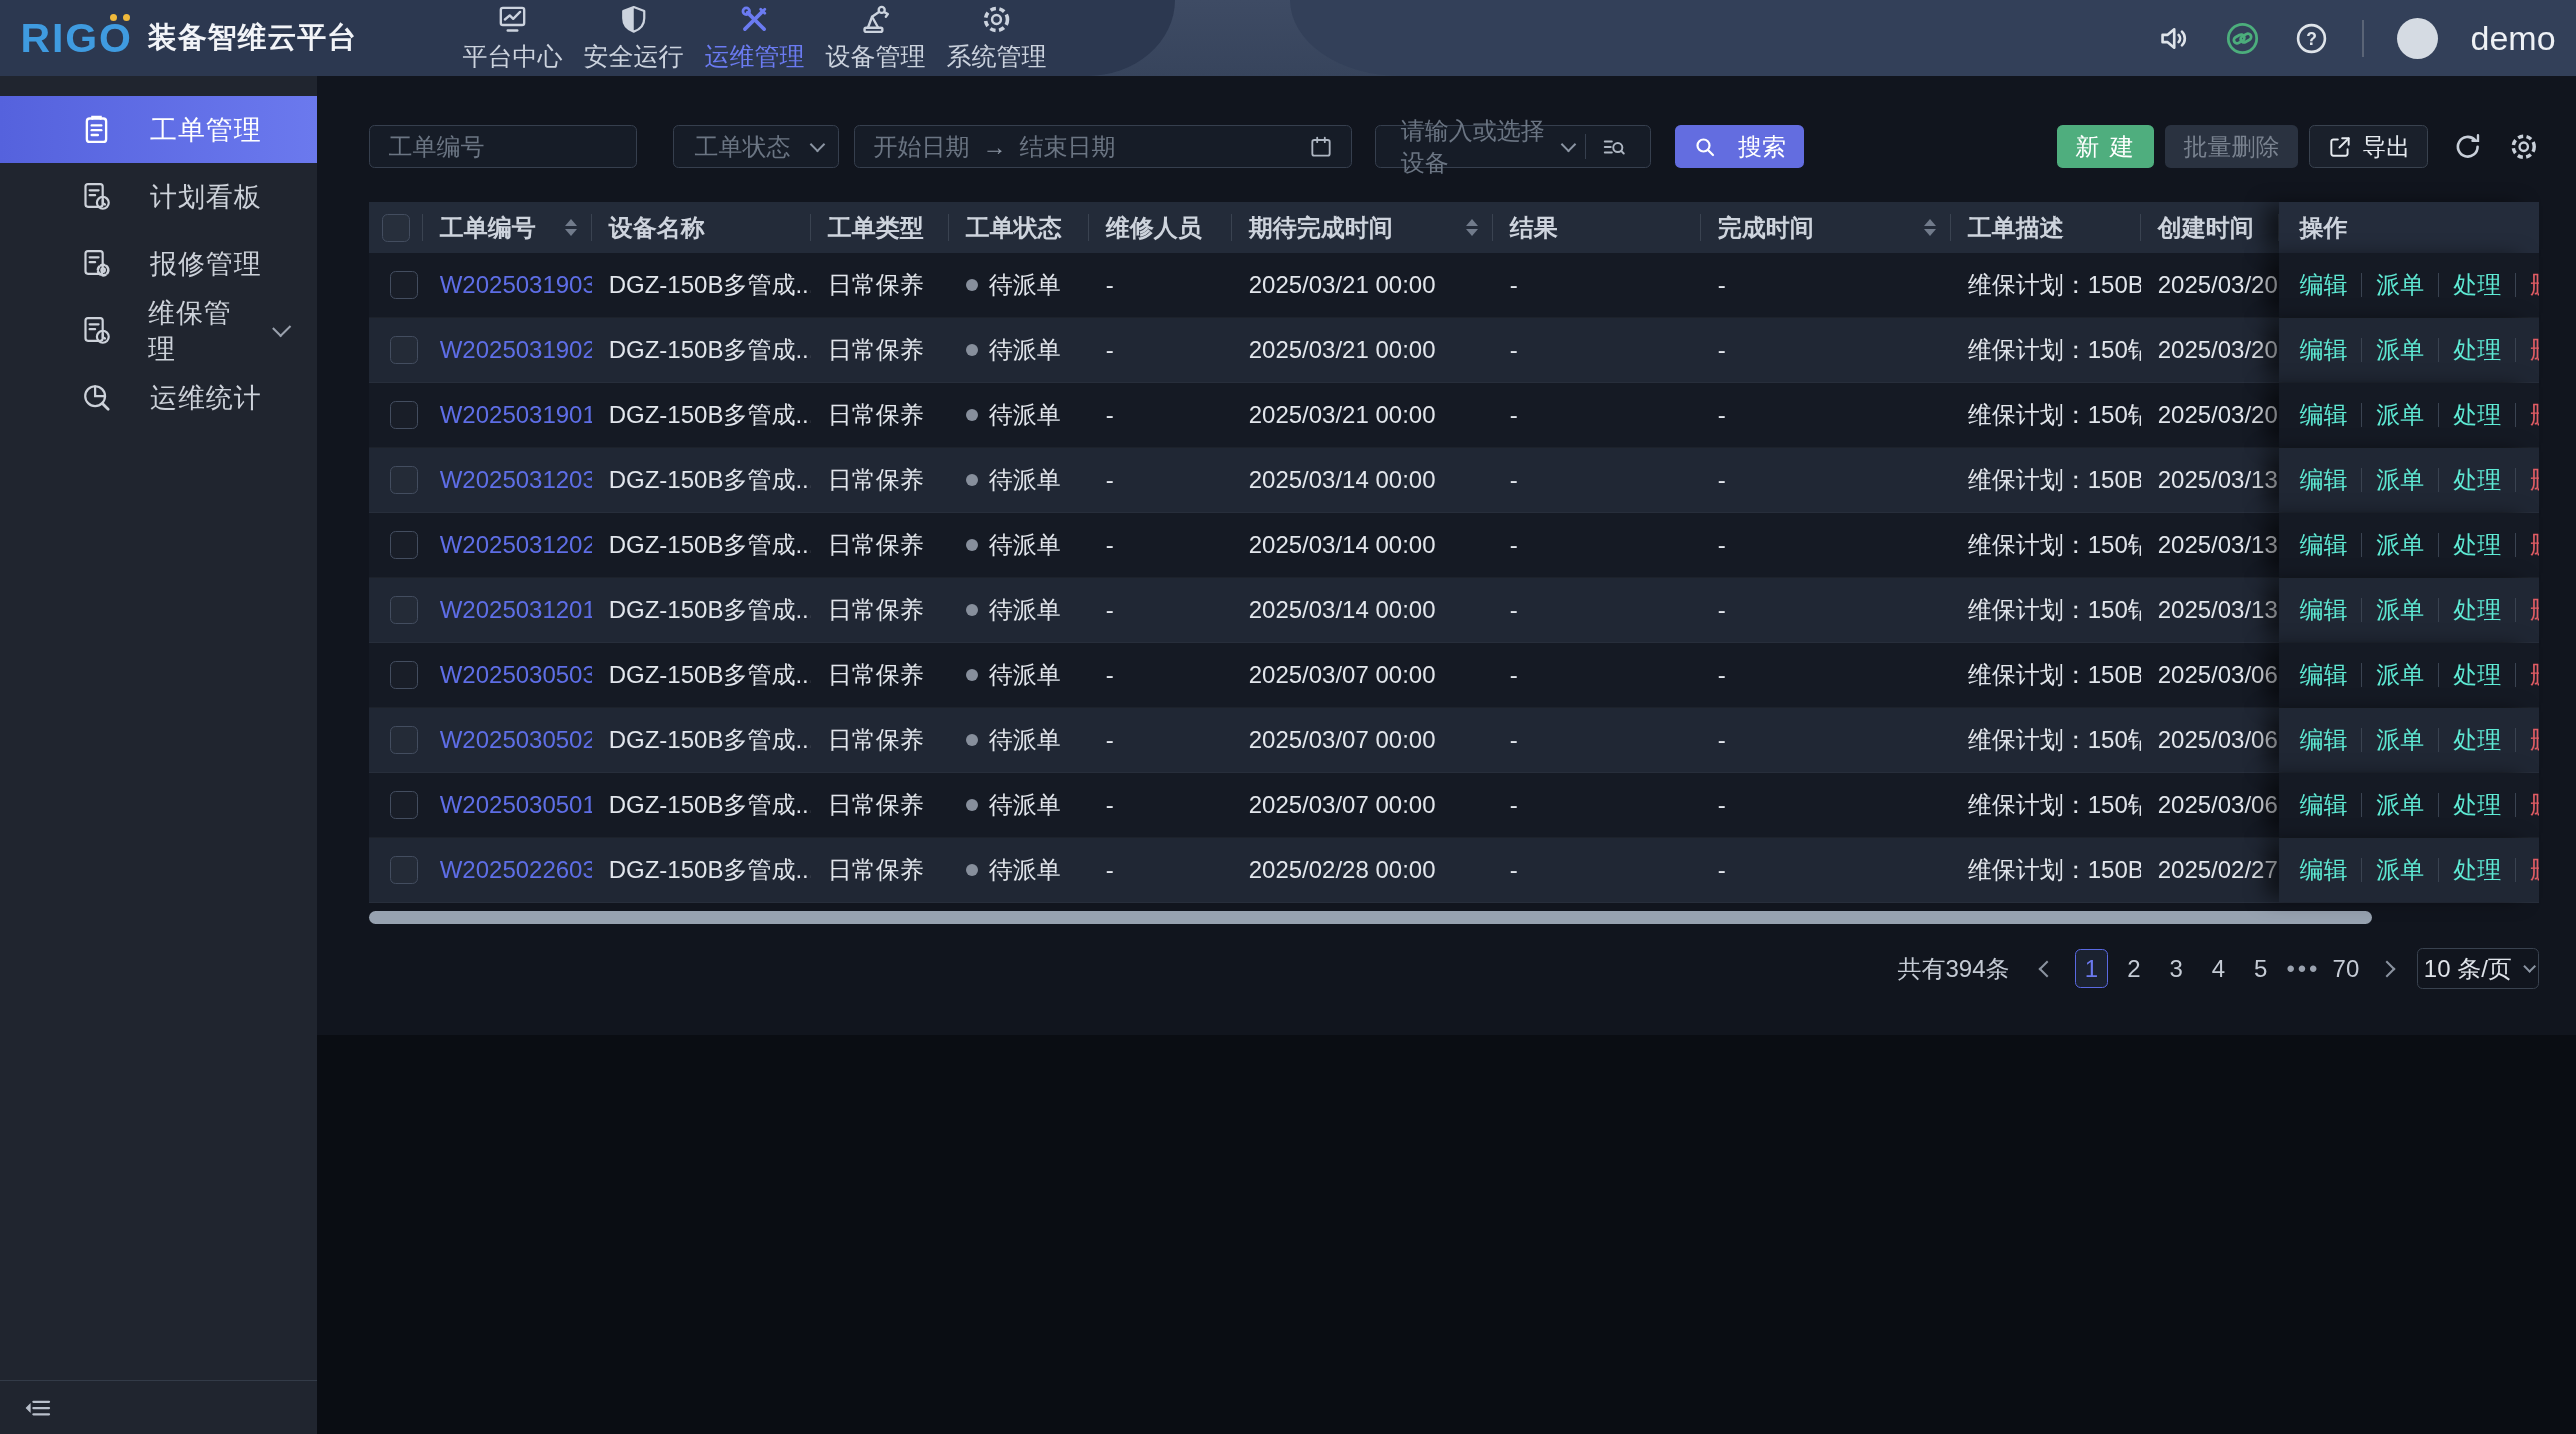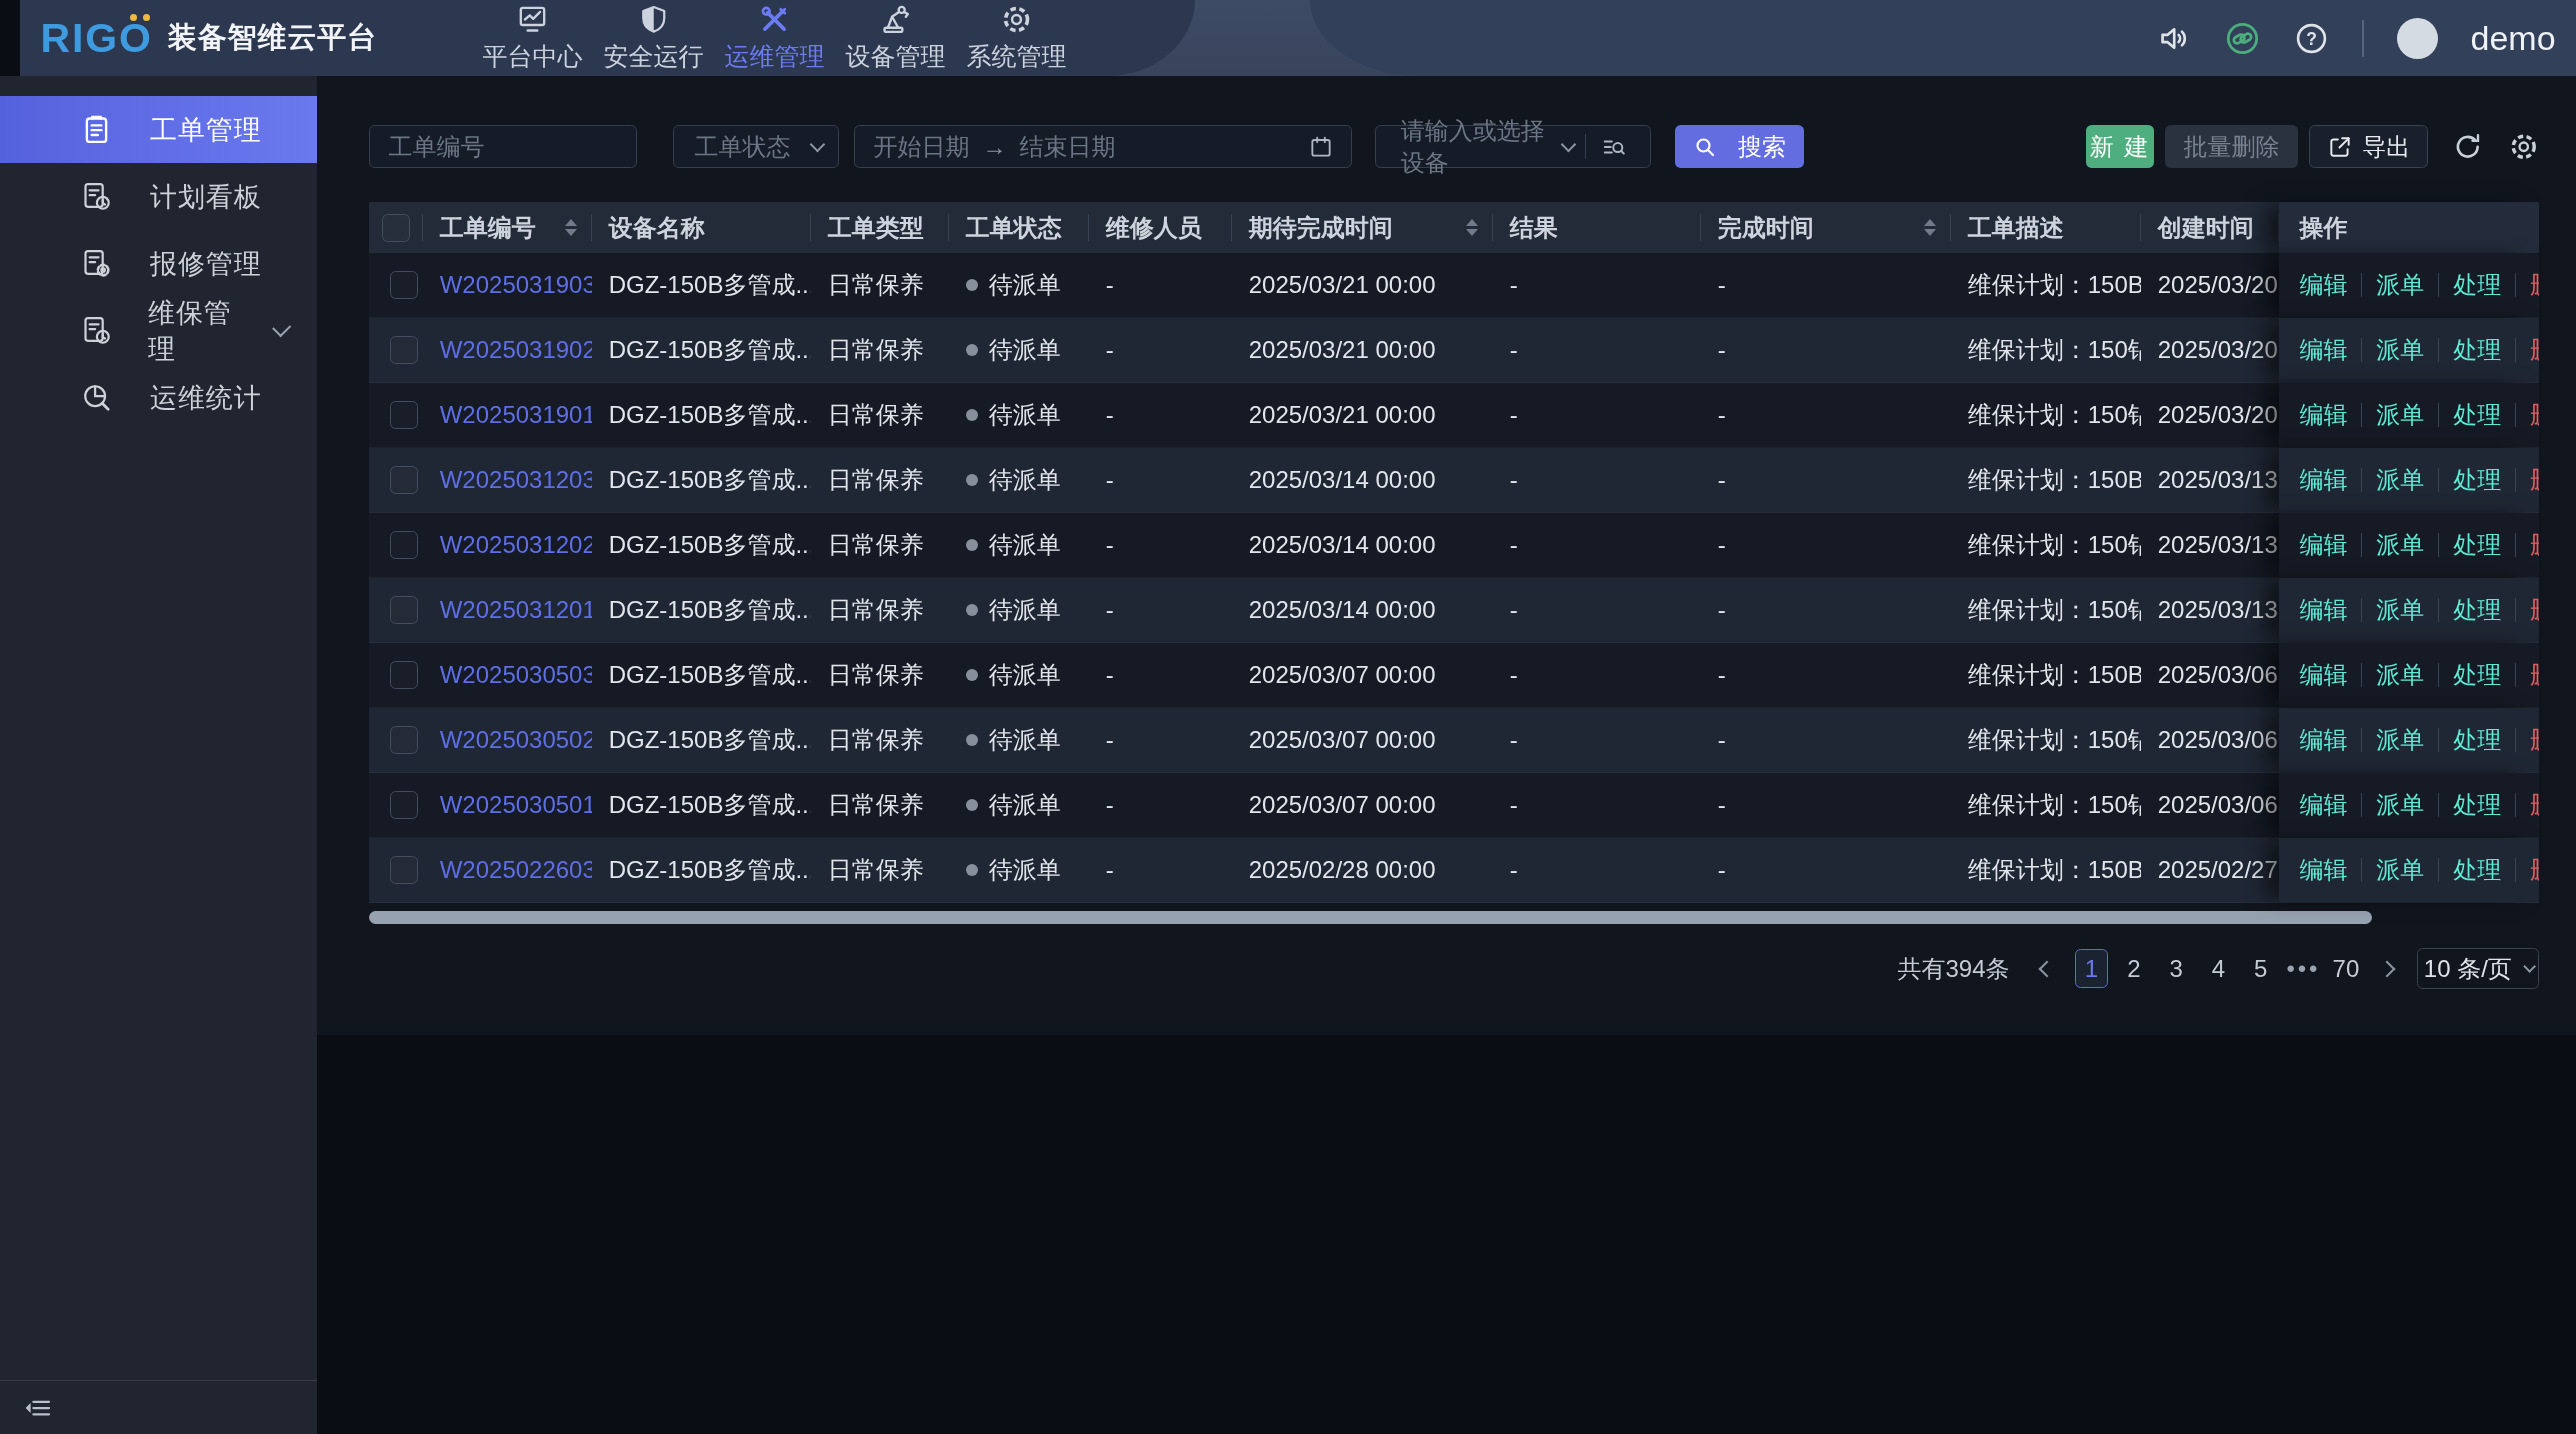--- a/index.html
+++ b/index.html
@@ -12,21 +12,21 @@
     --text-main:#e2e6ec; --text-head:#ced4dd;
     --link:#5e6ee6; --danger:#e05c64; --green:#4fae7e;
     --icon:#c9cfd9; --sep:#3a4351;
   }
   *{box-sizing:border-box;margin:0;padding:0;}
   html,body{width:2576px;height:1434px;overflow:hidden;}
   body{font-family:"Liberation Sans","DejaVu Sans",sans-serif;background:var(--page-bg);font-size:24px;color:var(--text-main);}
   svg{display:block;}
 
   
-  .topbar{position:relative;height:76px;background:linear-gradient(180deg,#3e4b64,#37445c);z-index:10;overflow:hidden;margin-left:20px;}
+  .topbar{position:relative;height:76px;background:linear-gradient(180deg,#3e4b64,#37445c);z-index:10;overflow:hidden;}
   .topbar .blob{position:absolute;left:0;top:0;width:1175px;height:76px;background:var(--header-blob);border-bottom-right-radius:88px 76px;}
   .topbar .wave2{position:absolute;left:1290px;right:0;top:0;height:76px;background:var(--header-wave);border-bottom-left-radius:111px 76px;}
   .brand{position:absolute;left:20.4px;top:0;height:76px;display:flex;align-items:center;gap:15px;}
   .logo{position:relative;font-size:41px;font-weight:bold;color:#3f9be0;letter-spacing:1.9px;line-height:1;}
   .logo .uml{position:absolute;top:-3.7px;right:2.8px;display:flex;gap:5.6px;}
   .logo .uml i{width:7.4px;height:7.4px;border-radius:50%;background:#f0b93b;}
   .app-title{font-size:29px;font-weight:bold;color:#f2f4f8;letter-spacing:0.9px;}
   .top-nav{position:absolute;left:452px;top:0;height:76px;display:flex;}
   .nav-item{width:121px;height:76px;display:flex;flex-direction:column;align-items:center;justify-content:center;gap:4.6px;color:#ccd3de;cursor:pointer;}
   .nav-item .nv-icon{height:33px;display:flex;align-items:center;color:inherit;}
@@ -63,21 +63,21 @@
   .daterange{width:498px;margin-left:15px;padding:0 16.7px 0 18.5px;gap:13px;}
   .daterange .ph{white-space:nowrap;}
   .daterange .end{flex:1;}
   .devgroup{width:276px;margin-left:23px;padding:8px;}
   .devgroup .dev-sel{flex:1;display:flex;align-items:center;justify-content:space-between;padding:0 13px 0 16.7px;height:100%;}
   .devgroup .dev-browse{width:57px;height:100%;border-left:0.9px solid var(--input-border);display:flex;align-items:center;justify-content:center;color:#aeb6c2;}
   .chevron{width:11px;height:11px;border-right:2.3px solid #8b95a3;border-bottom:2.3px solid #8b95a3;transform:rotate(45deg) translateY(-2.8px);flex:none;}
   .btn{height:43px;border-radius:5.6px;display:flex;align-items:center;justify-content:center;font-size:24px;cursor:pointer;border:none;font-family:inherit;}
   .btn-search{width:129px;margin-left:24px;background:#636de0;color:#fff;gap:21px;}
   .spacer{flex:1;}
-  .btn-create{width:68px;background:var(--green);color:#fff;letter-spacing:1.9px;}
+  .btn-create{width:97px;background:var(--green);color:#fff;letter-spacing:1.9px;}
   .btn-batch{width:133px;margin-left:11px;background:#2a3240;color:#79828f;}
   .btn-export{width:119px;margin-left:11px;background:#1a202b;border:0.9px solid #39424f;color:#e6eaef;gap:9.3px;}
   .icon-btn{margin-left:24px;color:#c8cfd9;background:none;border:none;cursor:pointer;}
 
   
   .table{margin-top:34px;--cols:54px 169px 219px 138px 140px 143px 261px 208px 250px 190px 138px 260px;}
   .t-head{display:grid;grid-template-columns:var(--cols);height:51px;background:var(--thead-bg);}
   .th{position:relative;display:flex;align-items:center;padding-left:16.7px;font-weight:bold;font-size:24px;color:var(--text-head);white-space:nowrap;}
   .th:not(:last-child)::after{content:'';position:absolute;right:0;top:12px;bottom:12px;width:0.9px;background:var(--sep);}
   .th-check,.td-check{justify-content:center;padding-left:0;}

